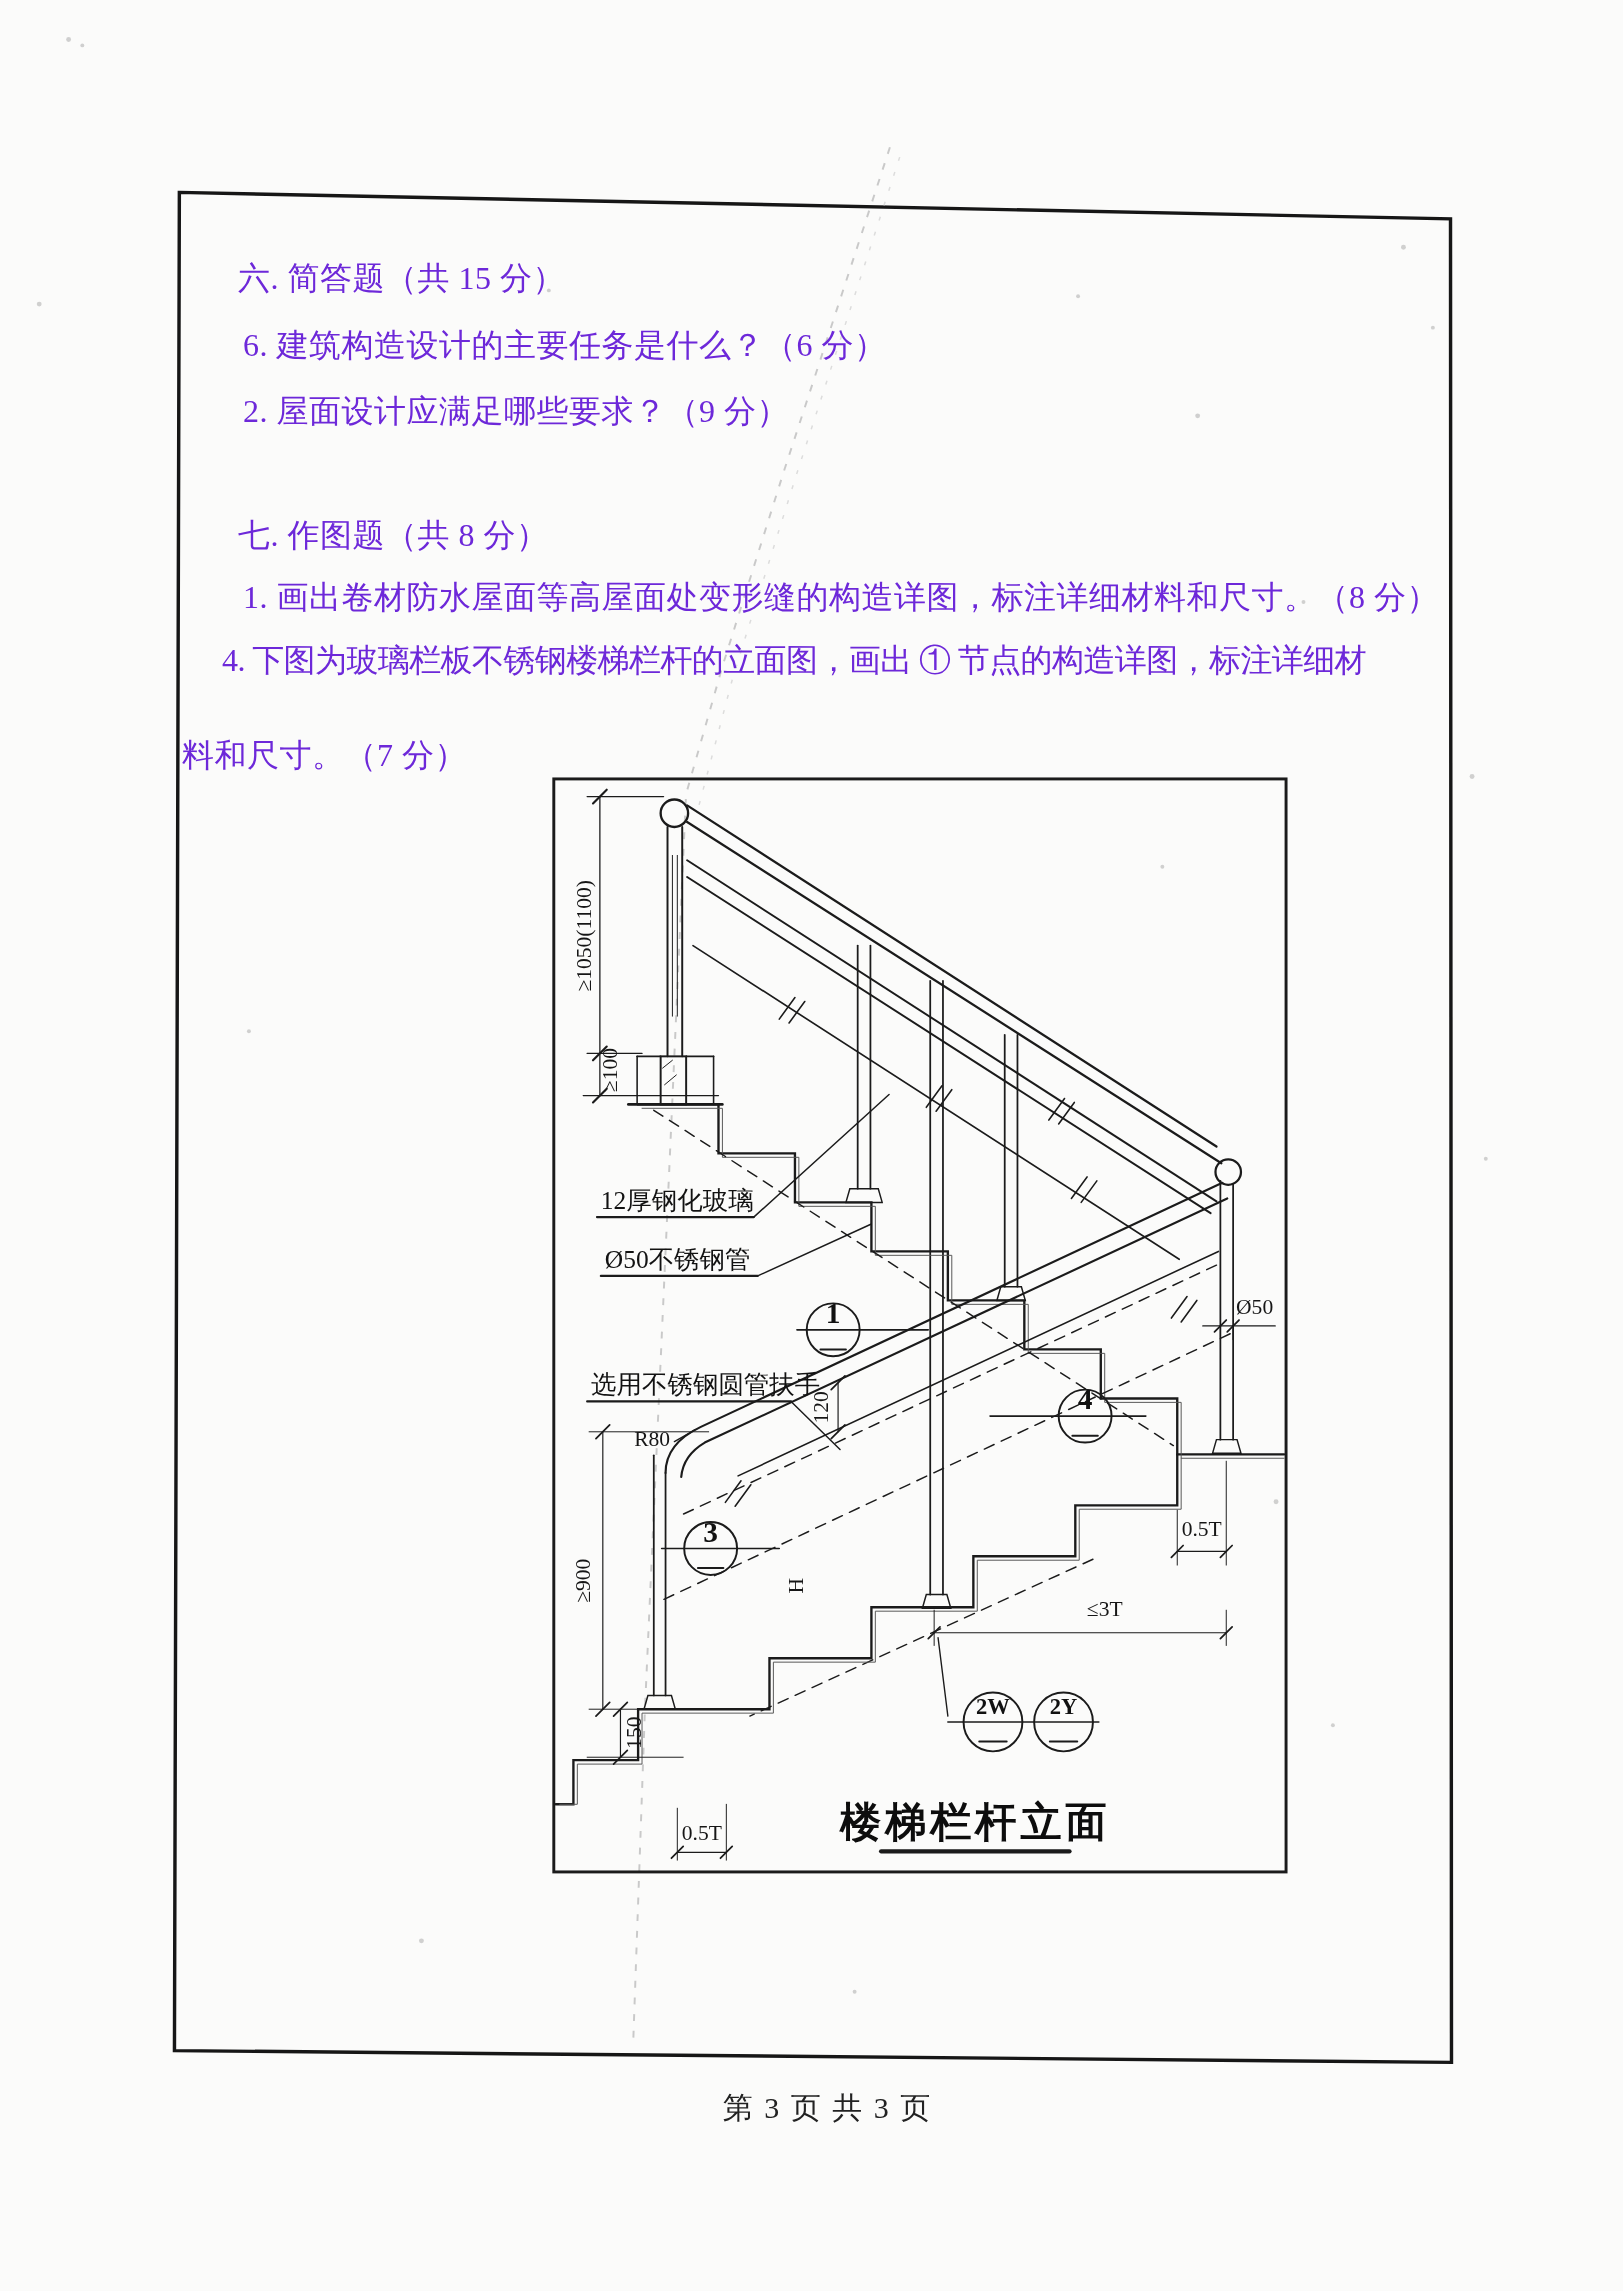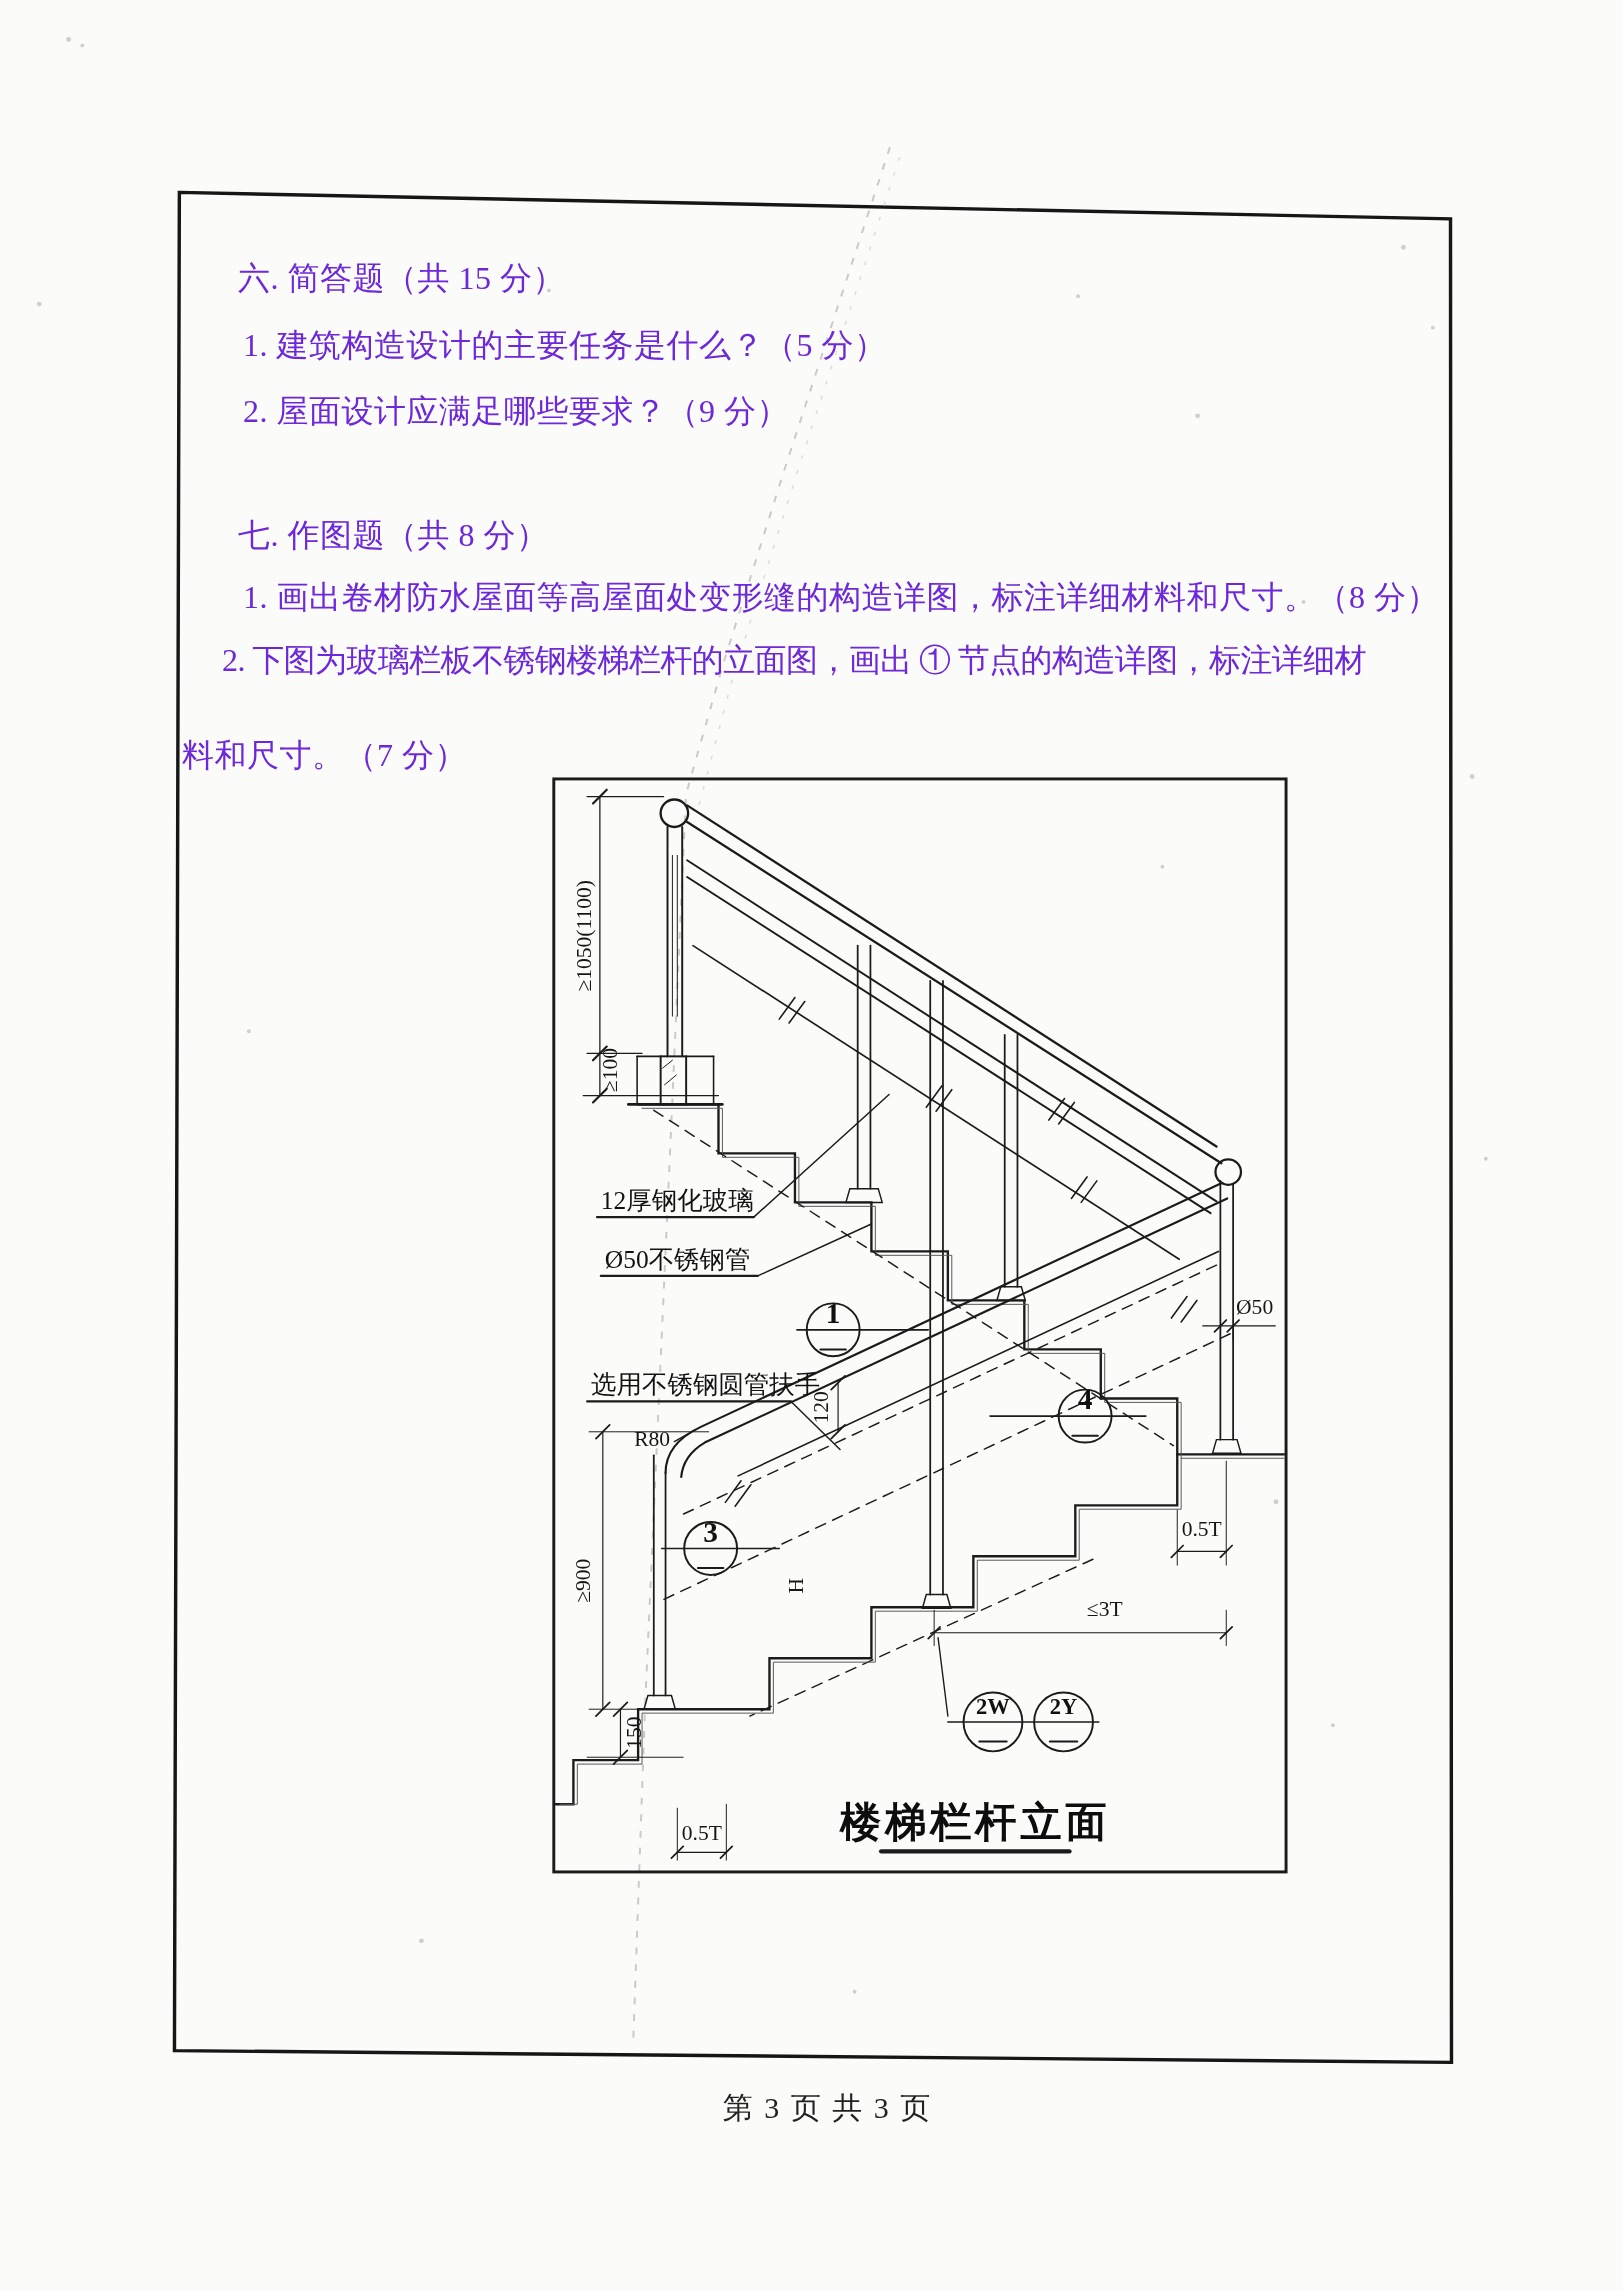--- a/index.html
+++ b/index.html
@@ -51,25 +51,25 @@
     <circle cx="1302" cy="1532" r="2.5"></circle>
       <circle cx="254" cy="1052" r="2"></circle>
       <circle cx="1186" cy="884" r="2"></circle>
     <circle cx="560" cy="296" r="2"></circle>
       <circle cx="1360" cy="1760" r="2"></circle>
       <circle cx="430" cy="1980" r="2.5"></circle>
   </g>
 </svg>
 
 <div class="qline" style="left:238px;top:257px;">六. 简答题（共 15 分）</div>
-<div class="qline" style="left:243px;top:324px;">1. 建筑构造设计的主要任务是什么？（5 分）</div>
+<div class="qline" style="left:243px;top:324px;">6. 建筑构造设计的主要任务是什么？（6 分）</div>
 <div class="qline" style="left:243px;top:390px;">2. 屋面设计应满足哪些要求？（9 分）</div>
 <div class="qline" style="left:238px;top:514px;">七. 作图题（共 8 分）</div>
 <div class="qline" style="left:243px;top:576px;text-align:right;">1. 画出卷材防水屋面等高屋面处变形缝的构造详图，标注详细材料和尺寸。（8 分）</div>
-<div class="qline tight" style="left:222px;top:639px;">2. 下图为玻璃栏板不锈钢楼梯栏杆的立面图，画出 ① 节点的构造详图，标注详细材</div>
+<div class="qline tight" style="left:222px;top:639px;">4. 下图为玻璃栏板不锈钢楼梯栏杆的立面图，画出 ① 节点的构造详图，标注详细材</div>
 <div class="qline" style="left:182px;top:698px;margin-top:36px;">料和尺寸。（7 分）</div>
 
 <svg id="figure-svg" width="745" height="1106" viewBox="0 0 760 1128">
   <g fill="none" stroke="#1b1b1b" stroke-linecap="round">
     <rect x="10" y="10" width="747" height="1115" stroke-width="3"></rect>
 
     <g stroke-width="1.3">
       <line x1="57" y1="28" x2="57" y2="333"></line>
       <line x1="44" y1="28" x2="122" y2="28"></line>
       <line x1="44" y1="290" x2="100" y2="290"></line>

